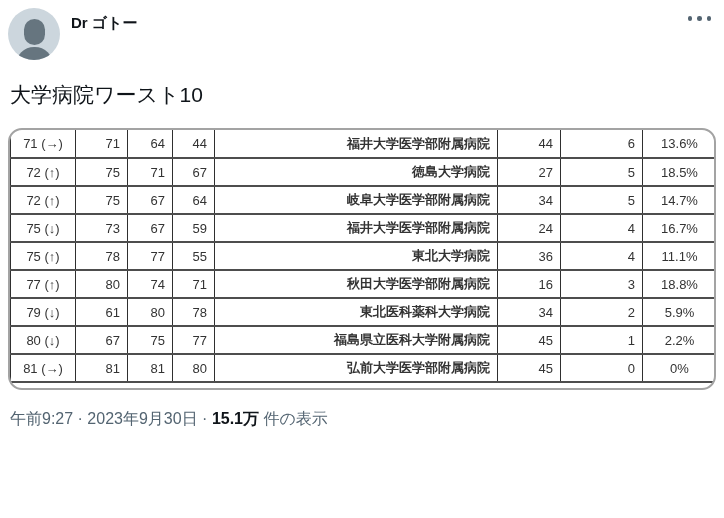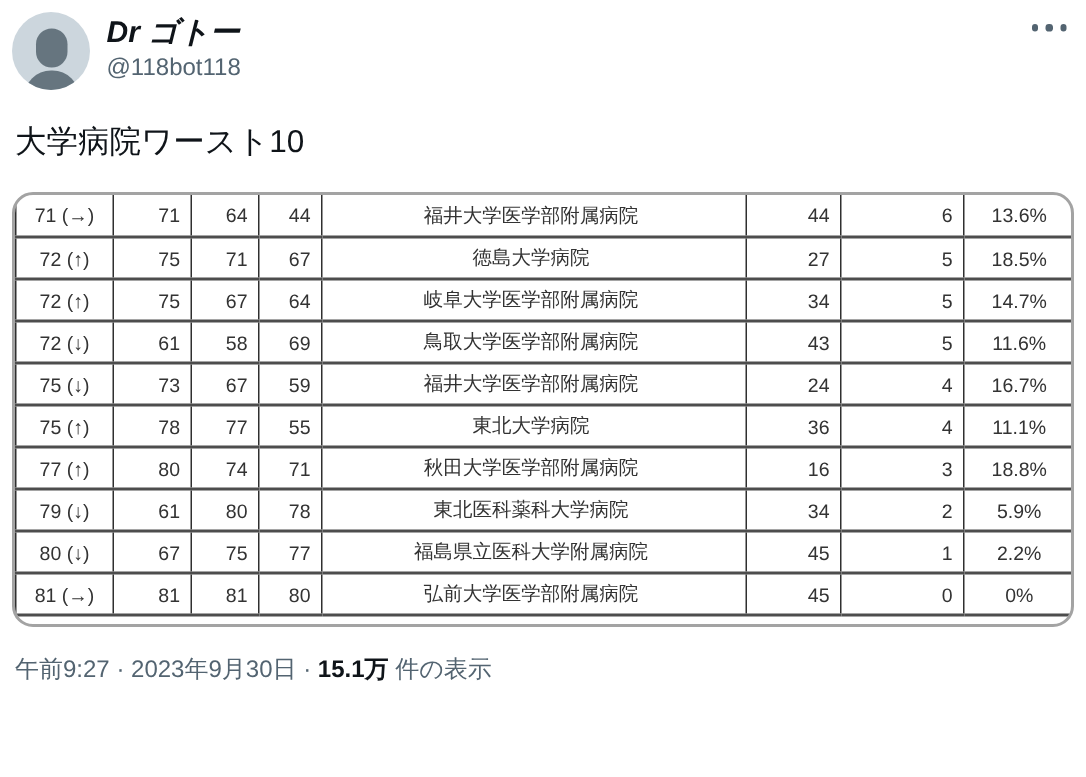--- a/index.html
+++ b/index.html
@@ -21,21 +21,21 @@
   }
   .avatar .head {
     position: absolute; left: 16px; top: 11px; width: 21px; height: 26px;
     border-radius: 11px; background: #66757f;
   }
   .avatar .shoulders {
     position: absolute; left: 8px; top: 39px; width: 37px; height: 26px;
     border-radius: 18px 18px 0 0; background: #66757f;
   }
   .id-block { margin-left: 11px; padding-top: 4px; }
-  .display-name { font-size: 20px; font-weight: 700; color: #0f1419; line-height: 21px; cursor: pointer; font-style: italic; }
+  .display-name { font-size: 15px; font-weight: 700; color: #0f1419; line-height: 21px; cursor: pointer; }
   .handle { font-size: 16px; color: #536471; line-height: 21px; margin-top: 2px; }
 
   .more-btn {
     position: absolute; top: 14px; right: 11px;
     display: flex; gap: 5px; cursor: pointer; padding: 2px;
   }
   .more-btn .dot { width: 4.5px; height: 4.5px; border-radius: 50%; background: #536471; }
 
   
   .body-text { margin: 21px 0 0 2px; font-size: 21px; line-height: 28px; color: #0f1419; }
@@ -54,39 +54,38 @@
   table.ranking td {
     height: 28px; padding: 0 7px;
     border-right: 1px solid #2f2f2f;
     border-bottom: 2px solid #4d4d4d;
     white-space: nowrap; overflow: hidden;
   }
   table.ranking tr td:last-child { border-right: 1px solid #2f2f2f; text-align: center; }
   table.ranking { border-left: 1px solid #2f2f2f; }
   .c-rank { text-align: center; }
   .c-num  { text-align: right; }
-  .c-name { text-align: center; padding-left: 3px !important; }
+  .c-name { text-align: right; padding-left: 3px !important; font-weight: bold; }
 
   
   .footer { margin: 19px 0 0 2px; font-size: 16px; color: #536471; line-height: 20px; }
   .footer .views { font-weight: 700; color: #0f1419; }
 </style>
 </head>
 <body>
 
 <div class="tweet">
 
   <div class="header">
     <div class="avatar">
       <div class="head"></div>
       <div class="shoulders"></div>
     </div>
     <div class="id-block">
       <div class="display-name">Dr ゴトー</div>
-      <div class="handle">@118bot118</div>
     </div>
   </div>
 
   <div class="more-btn">
     <span class="dot"></span>
     <span class="dot"></span>
     <span class="dot"></span>
   </div>
 
   <div class="body-text">
@@ -130,30 +129,20 @@
           <td class="c-rank">72 (↑)</td>
           <td class="c-num">75</td>
           <td class="c-num">67</td>
           <td class="c-num">64</td>
           <td class="c-name">岐阜大学医学部附属病院</td>
           <td class="c-num">34</td>
           <td class="c-num">5</td>
           <td class="c-num">14.7%</td>
         </tr>
         <tr>
-          <td class="c-rank">72 (↓)</td>
-          <td class="c-num">61</td>
-          <td class="c-num">58</td>
-          <td class="c-num">69</td>
-          <td class="c-name">鳥取大学医学部附属病院</td>
-          <td class="c-num">43</td>
-          <td class="c-num">5</td>
-          <td class="c-num">11.6%</td>
-        </tr>
-        <tr>
           <td class="c-rank">75 (↓)</td>
           <td class="c-num">73</td>
           <td class="c-num">67</td>
           <td class="c-num">59</td>
           <td class="c-name">福井大学医学部附属病院</td>
           <td class="c-num">24</td>
           <td class="c-num">4</td>
           <td class="c-num">16.7%</td>
         </tr>
         <tr>

